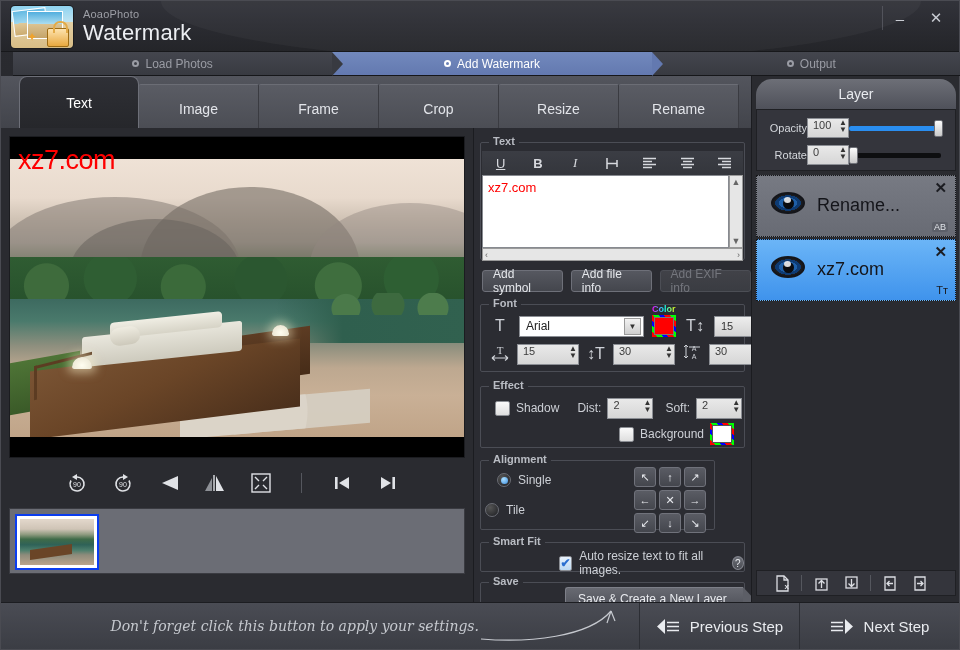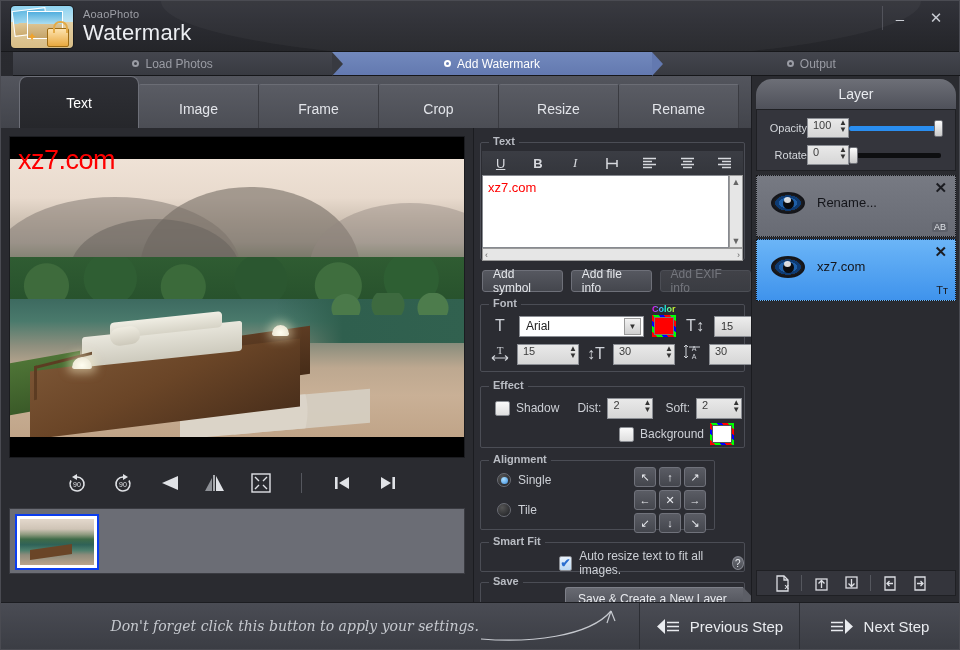--- a/index.html
+++ b/index.html
@@ -442,21 +442,21 @@
   .eye {
     position: absolute; left: 14px; top: 16px; width: 34px; height: 22px;
     border-radius: 50%/50%;
     background: radial-gradient(ellipse at 50% 50%, #1e5fa8 0 42%, #0e3b73 43% 60%, #1a1b1f 61% 100%);
     border: 2px solid #14151a;
     display: flex; align-items: center; justify-content: center;
   }
   .eye:before { content:""; width: 11px; height: 11px; border-radius: 50%; background: #0a0b0e; }
   .eye:after { content:""; position: absolute; left: 11px; top: 3px; width: 7px; height: 6px;
     border-radius: 50%; background: rgba(255,255,255,.85); }
-  .lname { position: absolute; left: 60px; top: 19px; font-size: 13px; color: #14151a; }
+  .lname { position: absolute; left: 60px; top: 19px; font-size: 18px; color: #14151a; }
   .lclose { position: absolute; right: 8px; top: 3px; font-size: 15px; color: #1b1c21;
     cursor: pointer; font-weight: bold; }
   .ltype { position: absolute; right: 7px; bottom: 4px; font-size: 11px; color: #1b1c21; }
   .ltype.ab { background: #5d6069; color: #dfe2e7; padding: 0 2px; border-radius: 2px; font-size: 9px; }
 
   .layertools {
     position: absolute; left: 4px; bottom: 6px; width: 200px; height: 26px;
     display: flex; align-items: center; gap: 8px; padding-left: 14px;
     background: #34353c; border: 1px solid #1f2024;
   }
@@ -754,21 +754,21 @@
         </div>
       </div>
     </div>
 
     <div class="grp grpAlign">
       <div class="glabel">Alignment</div>
       <div class="radio" style="position:absolute;left:16px;top:12px">
         <span class="rdot on"></span>
         <span class="elbl">Single</span>
       </div>
-      <div class="radio" style="position:absolute;left:16px;top:42px">
+      <div class="radio" style="position:absolute;left:4px;top:42px">
         <span class="rdot"></span>
         <span class="elbl">Tile</span>
       </div>
       <div class="padgrid">
         <div class="pad">↖</div>
         <div class="pad">↑</div>
         <div class="pad">↗</div>
         <div class="pad">←</div>
         <div class="pad">✕</div>
         <div class="pad">→</div>

